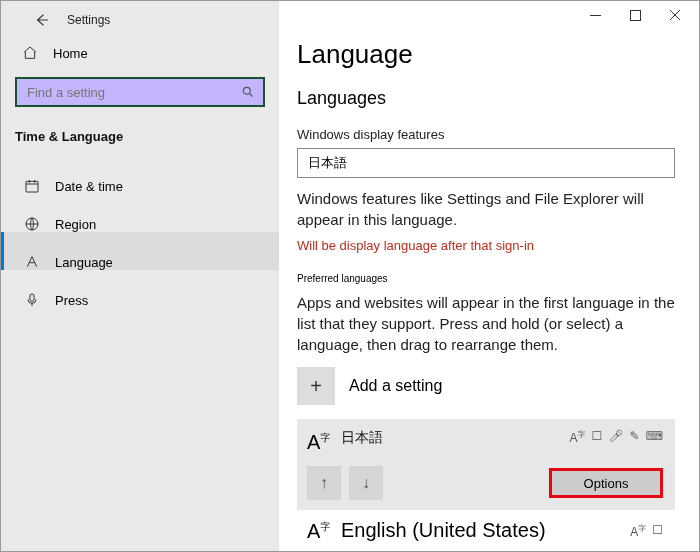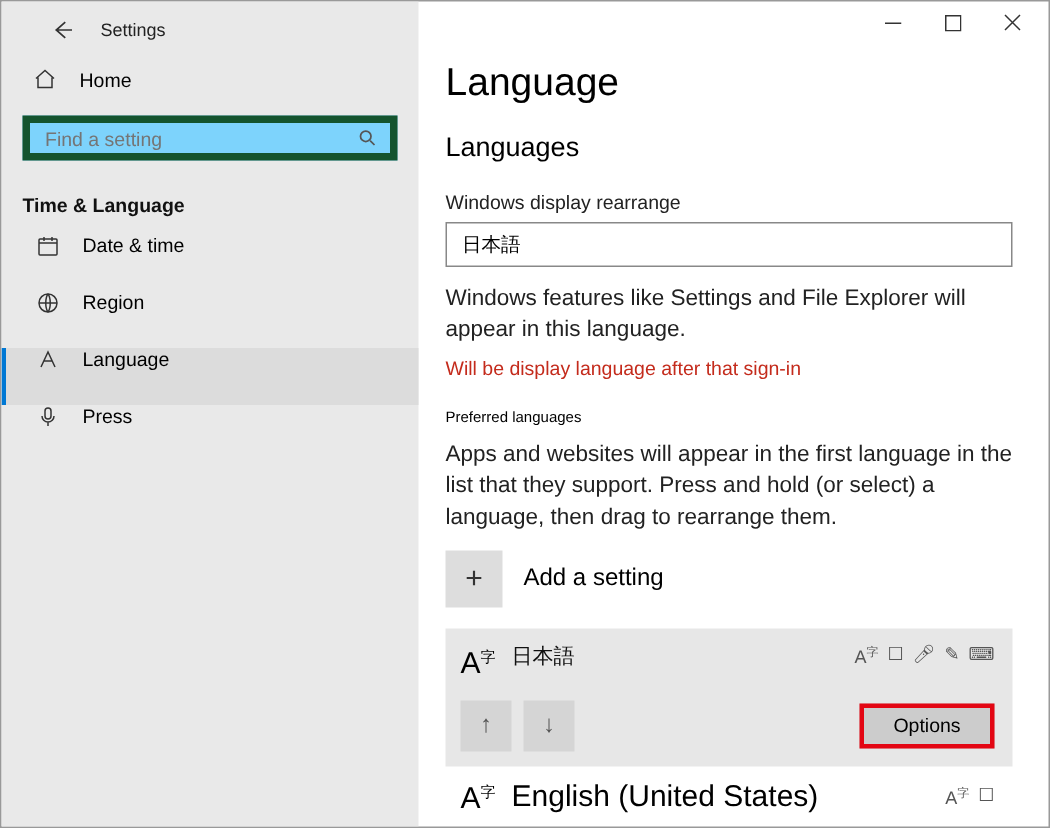--- a/index.html
+++ b/index.html
@@ -5,25 +5,25 @@
   * { box-sizing: border-box; margin: 0; padding: 0; font-family: "Segoe UI", Arial, sans-serif; }
   body { width: 700px; height: 552px; background: #fff; overflow: hidden; border: 1px solid #999; }
   .app { display: flex; height: 100%; }
   .sidebar { width: 278px; background: #e9e9e9; padding-top: 4px; display: flex; flex-direction: column; }
   .topbar { display: flex; align-items: center; padding: 6px 10px 8px 32px; }
   .back-arrow { font-size: 18px; line-height: 1; cursor: pointer; margin-right: 16px; color: #333; }
   .win-title { font-size: 12px; color: #222; }
   .home-row { display: flex; align-items: flex-end; padding: 8px 20px; cursor: pointer; }
   .home-row .ico { width: 18px; display: inline-flex; justify-content: center; margin-right: 14px; }
   .home-row .lbl { font-size: 13px; }
-  .search-wrap { margin: 8px 14px 14px 14px; position: relative; border: 5px solid #14532d; background: #7dd3fc; height: 30px; display: flex; align-items: center; }
+  .search-wrap { margin: 8px 14px 14px 14px; position: relative; border: 2px solid #14532d; background: #c4b5fd; height: 30px; display: flex; align-items: center; }
   .search-wrap input { border: none; outline: none; background: transparent; font-size: 13px; padding: 0 30px 0 10px; width: 100%; color:#555; }
   .search-ico { position: absolute; right: 8px; top: 50%; transform: translateY(-50%); color:#555; font-size:14px;}
   .cat-title { font-size: 13px; font-weight: 600; padding: 8px 14px 12px 14px; color:#111;}
-  .nav-item { display: flex; align-items: flex-start; height: 38px; padding-left: 22px; cursor: pointer; font-size: 13px; position: relative; }
+  .nav-item { display: flex; align-items: flex-end; height: 38px; padding-left: 22px; cursor: pointer; font-size: 13px; position: relative; }
   .nav-item .ico { width: 18px; display:inline-flex; justify-content:center; margin-right: 14px; }
   .nav-item.active { background: #dcdcdc; }
   .nav-item.active::before { content:""; position:absolute; left:0; top:0; bottom:0; width:3px; background:#0078d4; }
   .main { flex: 1; display: flex; flex-direction: column; }
   .titlebar { display:flex; justify-content:flex-end; height:28px; padding-right:4px;}
   .win-btn { width:40px; display:flex; align-items:center; justify-content:center; font-size:13px; cursor:pointer; color:#333;}
   .win-btn.close { font-size:15px;}
   .content { padding: 2px 24px 0 18px; overflow-y: auto; height: calc(100% - 28px); }
   .h1 { font-size: 26px; font-weight: 350; margin: 8px 0 18px 0; }
   .h2 { font-size: 18px; font-weight: 500; margin-bottom: 18px; }
@@ -37,21 +37,21 @@
   .lang-card { background:#e7e7e7; padding:10px 12px 10px 10px; position:relative; }
   .lang-top { display:flex; align-items:flex-start; }
   .lang-ico { width:34px; font-size:20px; font-weight:300; padding-top:2px; }
   .lang-txt { flex:1; }
   .lang-name { font-size:14px; color:#111;}
   .lang-sub { font-size:12px; color:#777; line-height:1.3;}
   .lang-badges { display:flex; gap:6px; color:#555; font-size:12px; position:absolute; right:12px; top:10px;}
   .lang-controls { display:flex; align-items:center; gap:8px; margin-top:12px; padding-left:0px;}
   .arrow-btn { width:34px; height:34px; background:#d5d5d5; display:flex; align-items:center; justify-content:center; cursor:pointer; color:#555; font-size:16px;}
   .spacer { flex:1; }
-  .options-btn { width:90px; height:30px; background:#ccc; font-size:13px; display:flex; align-items:center; justify-content:center; cursor:pointer; border:3px solid #e30613; }
+  .options-btn { width:114px; height:30px; background:#ccc; font-size:13px; display:flex; align-items:center; justify-content:center; cursor:pointer; border:3px solid #e30613; }
   .remove-btn { width:80px; height:30px; font-size:13px; display:flex; align-items:center; justify-content:center; color:#aaa; }
   .lang-row2 { display:flex; align-items:center; padding:8px 12px 0 10px;}
   .lang-row2 .lang-ico{ font-size:20px;}
   .lang-row2 .nm{ font-size:20px;}
   .lang-row2 .badges{ margin-left:auto; display:flex; gap:6px; font-size:12px; color:#555;}
   svg { display:block; }
 </style>
 </head>
 <body>
 
@@ -140,21 +140,21 @@
         <svg width="12" height="12" viewBox="0 0 12 12" stroke="#333" stroke-width="1">
             <path d="M1 1 L11 11 M11 1 L1 11"></path>
           </svg>
       </div>
     </div>
 
     <div class="content">
       <div class="h1">Language</div>
       <div class="h2">Languages</div>
 
-      <span class="lbl13">Windows display rearrange</span>
+      <span class="lbl13">Windows display features</span>
       <div class="dropdown">
         <span>日本語</span>
       </div>
       <div class="desc">Windows features like Settings and File Explorer will appear in this language.</div>
       <div class="red">Will be display language after that sign-in</div>
 
       <div class="h3">Preferred languages</div>
       <div class="desc">Apps and websites will appear in the first language in the list that they support. Press and hold (or select) a language, then drag to rearrange them.</div>
 
       <div class="add-lang">

